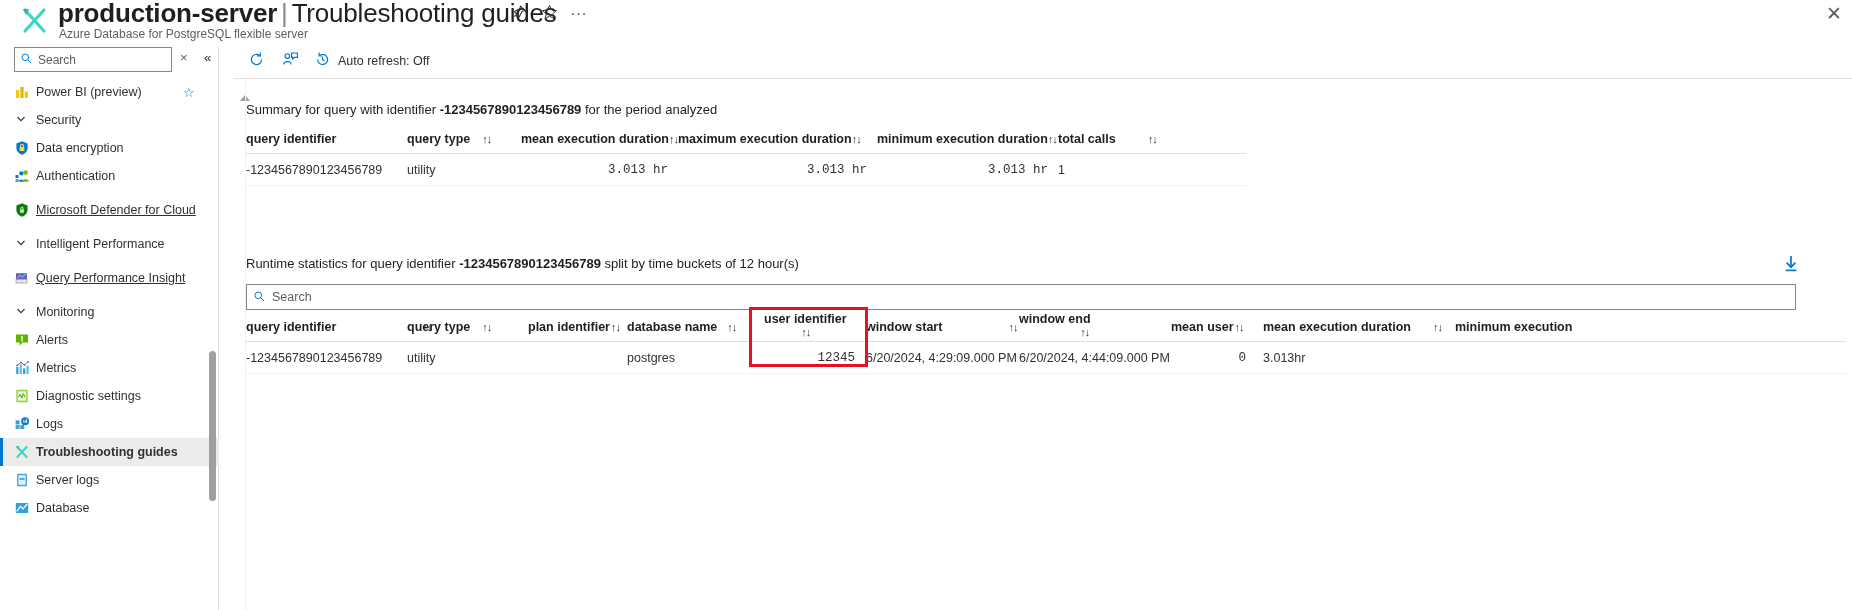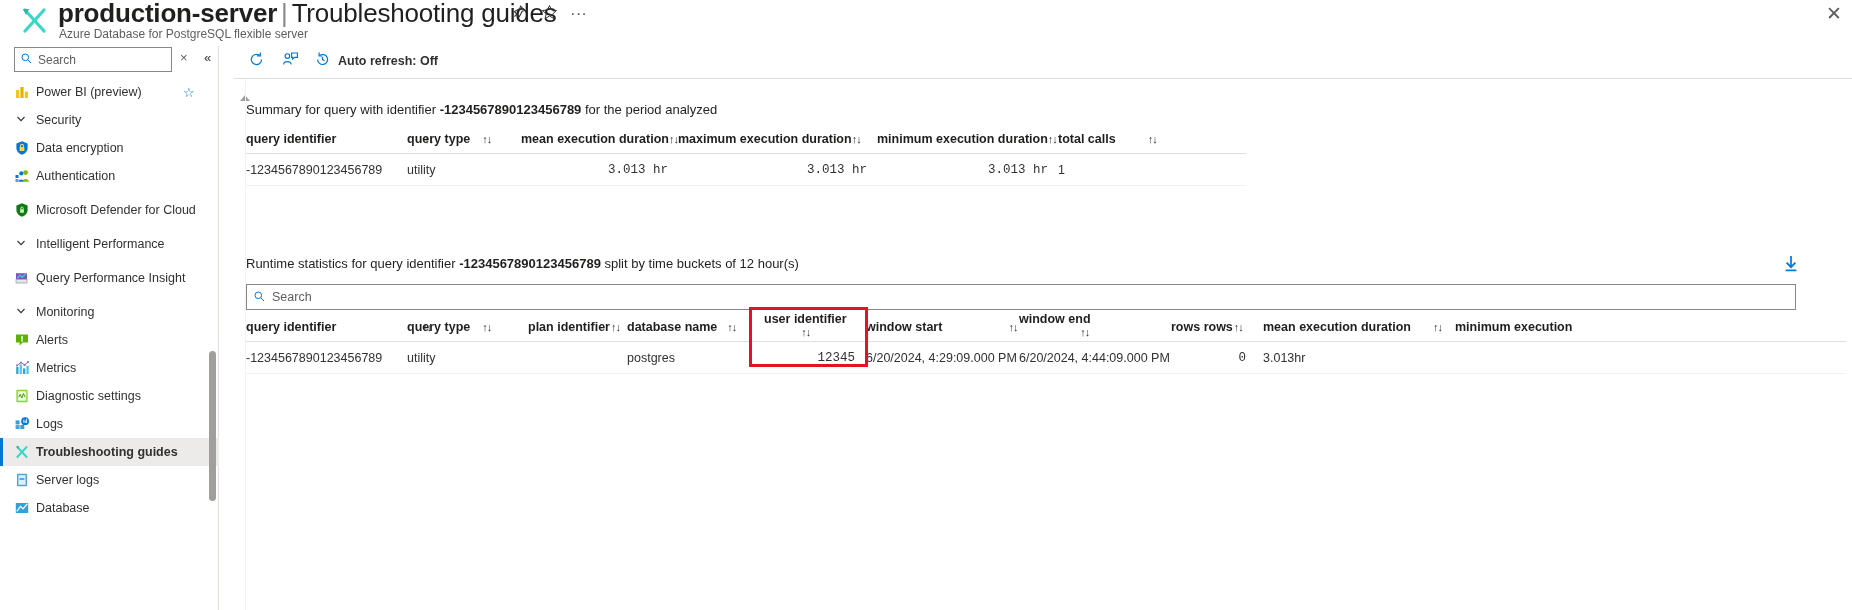--- a/index.html
+++ b/index.html
@@ -45,27 +45,27 @@
   .nav-item { position:relative; height:28px; display:flex; align-items:center; padding-left:36px;
               font-size:12.5px; color:#323130; cursor:pointer; white-space:nowrap; }
   .nav-item.two-line { height:40px; align-items:center; }
   .nav-item .ico { position:absolute; left:14px; width:16px; height:16px; }
   .nav-item .star { position:absolute; left:183px; font-size:13px; color:#0078d4; }
   .nav-item.selected { background:#edebe9; font-weight:600; }
   .nav-item.selected::before { content:""; position:absolute; left:0; top:0; bottom:0; width:3px; background:#0078d4; }
   .nav-group { height:28px; display:flex; align-items:center; padding-left:36px; font-size:12.5px;
                color:#323130; position:relative; cursor:pointer; }
   .nav-group .chev { position:absolute; left:16px; font-size:10px; color:#323130; }
-  .lbl2 { line-height:14px; }
+  .lbl2 { line-height:14px;text-decoration:underline; }
 
   .nav-scrollbar { position:absolute; right:2px; top:305px; width:7px; height:150px;
                    background:#a19f9d; border-radius:4px; }
 
   
-  .toolbar { position:absolute; left:234px; top:46px; width:1618px; height:32px;font-weight:bold; }
+  .toolbar { position:absolute; left:234px; top:46px; width:1618px; height:32px; }
   .tb-btn { position:absolute; top:4px; display:flex; align-items:center; color:#0078d4;
             font-size:12.5px; cursor:pointer; height:22px; }
   .tb-refresh { left:14px; }
   .tb-feedback { left:48px; }
   .tb-auto { left:80px; }
   .tb-auto .txt { color:#323130; margin-left:7px; }
   .tb-rule { position:absolute; left:0px; top:32px; width:1618px; height:1px; background:#e1dfdd; }
 
   
   .content { position:absolute; left:234px; top:79px; width:1618px; height:531px; overflow:hidden; }
@@ -456,21 +456,21 @@
         </div>
         <div class="th" style="left:620px;">
           <span>window start</span>
           <span class="sorter" style="margin-left:66px;">↑↓</span>
         </div>
         <div class="th" style="left:773px;flex-direction:column;">
           <span>window end</span>
           <span class="sorter" style="margin-left:60px;">↑↓</span>
         </div>
         <div class="th tight" style="left:925px;">
-          <span>rows rows</span>
+          <span>mean user</span>
           <span class="sorter">↑↓</span>
         </div>
         <div class="th" style="left:1017px;">
           <span>mean execution duration</span>
           <span class="sorter" style="margin-left:22px;">↑↓</span>
         </div>
         <div class="th" style="left:1209px;">
           <span>minimum execution</span>
         </div>
       </div>

